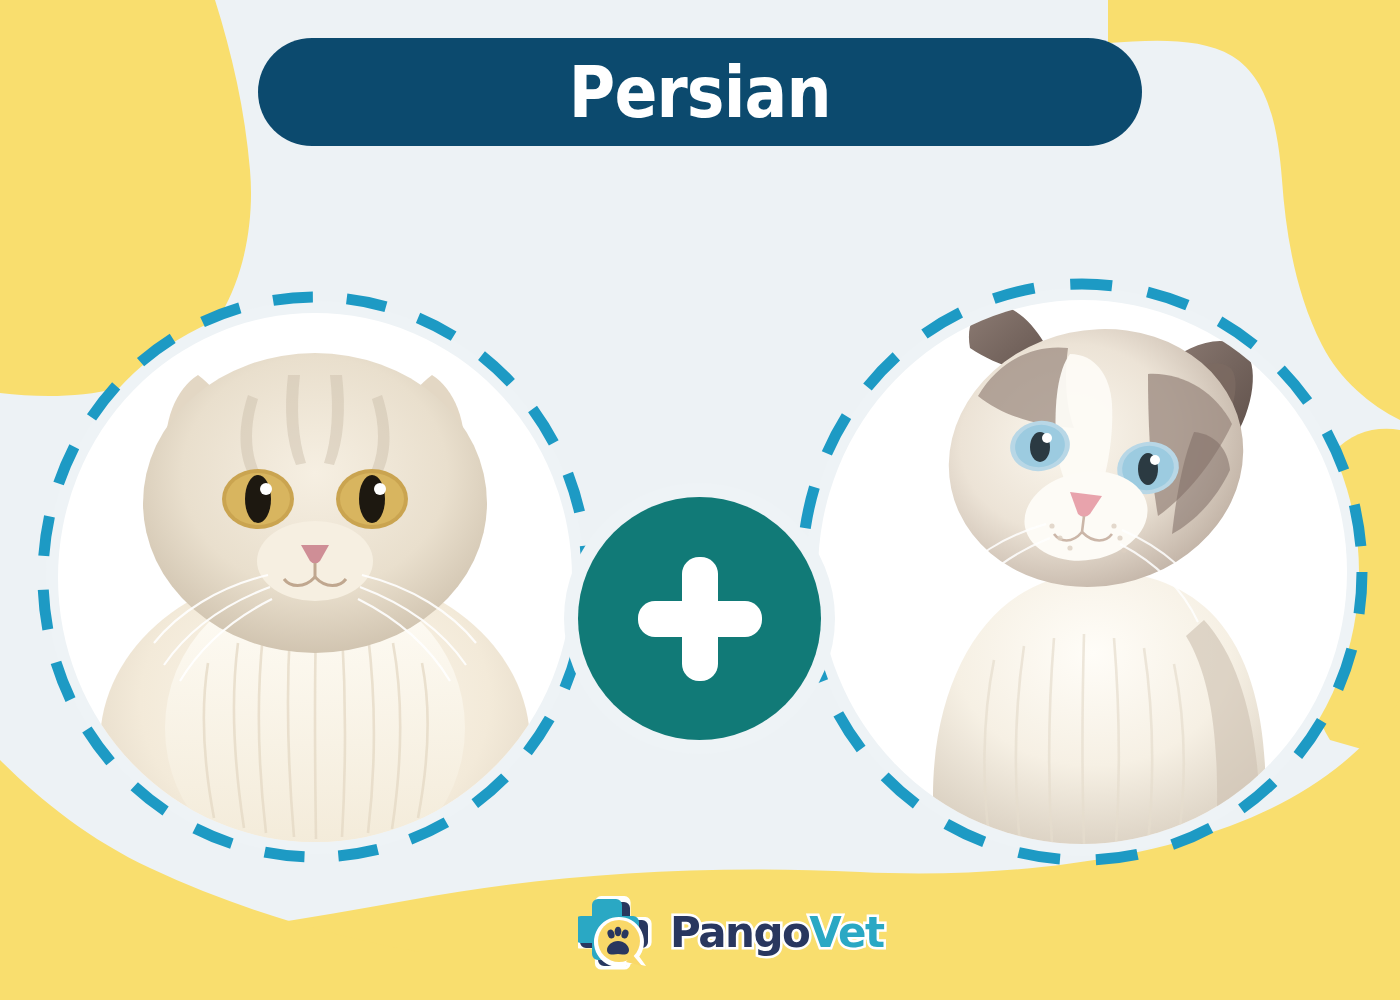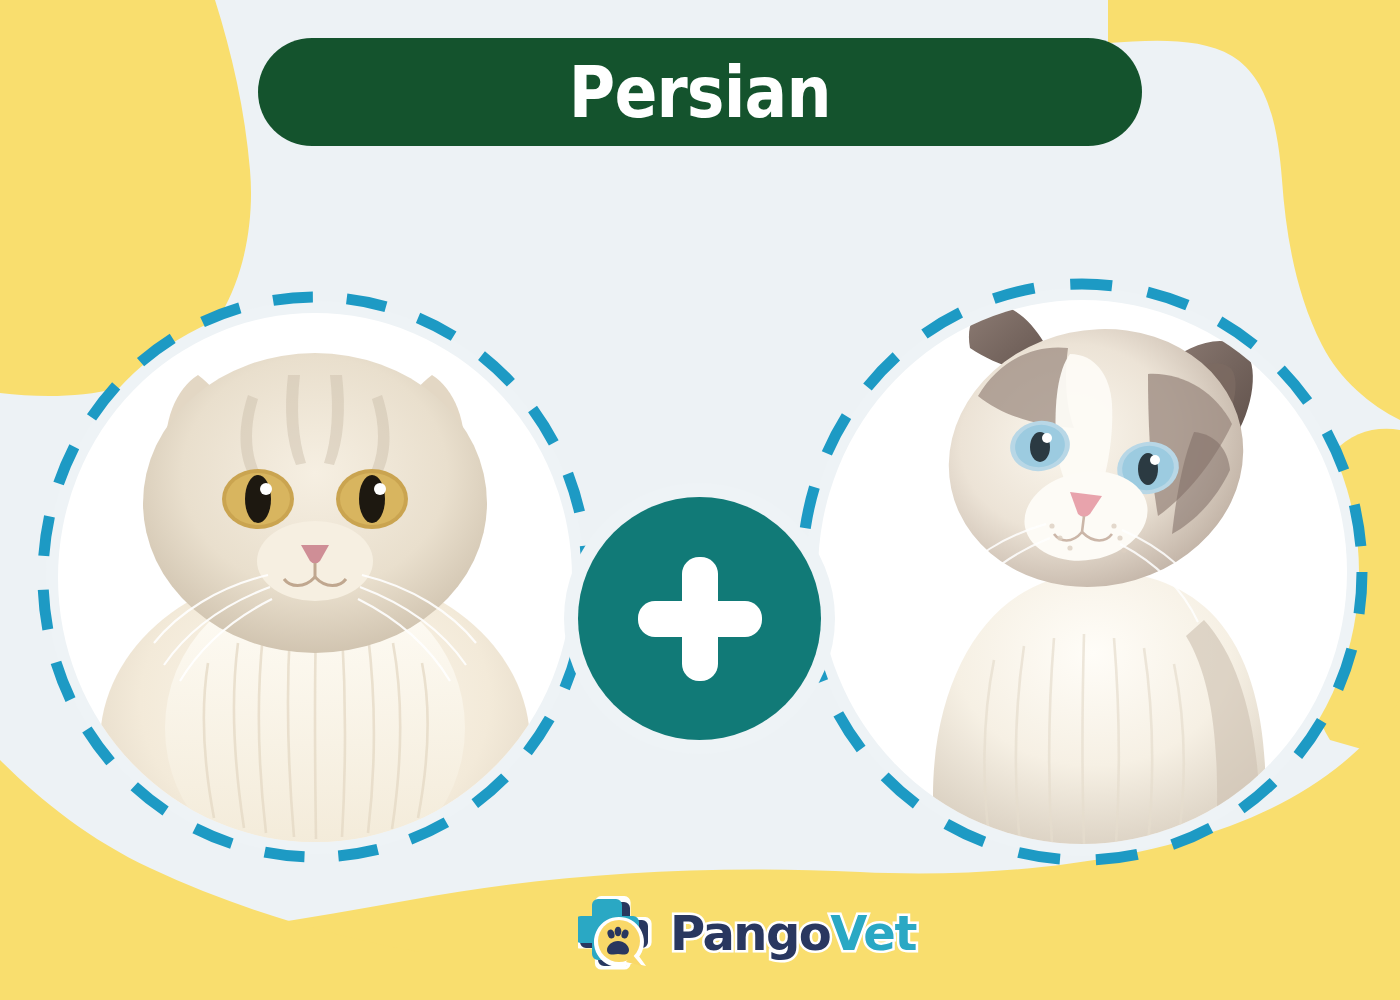--- a/index.html
+++ b/index.html
@@ -10,21 +10,21 @@
     position:relative;
   }
   #stage{position:absolute;inset:0;width:1400px;height:1000px;overflow:hidden;}
 
   
   .bg-layer{position:absolute;inset:0;width:1400px;height:1000px;}
 
   
   .title-pill{
     position:absolute;left:258px;top:38px;width:884px;height:108px;
-    background:#14532d;border-radius:54px;
+    background:#0c4a6e;border-radius:54px;
     display:flex;align-items:center;justify-content:center;
   }
   .title-pill span{
     color:#ffffff;font-weight:700;font-size:72px;letter-spacing:-1px;
     font-family:"DejaVu Sans","Liberation Sans",sans-serif;
     transform:scaleX(0.88);display:block;line-height:1;
   }
   .subtitle{
     position:absolute;left:0;right:0;top:152px;text-align:center;
   }
@@ -62,21 +62,21 @@
   .plus-badge .bar.v{width:36px;height:124px;}
 
   
   .logo{
     position:absolute;left:578px;top:896px;height:74px;
     display:flex;align-items:center;gap:14px;
   }
   .logo-mark{position:relative;width:78px;height:74px;}
   .logo-text{
     font-family:"DejaVu Sans","Liberation Sans",sans-serif;
-    font-weight:700;font-size:48px;line-height:1;letter-spacing:-1.5px;
+    font-weight:700;font-size:42px;line-height:1;letter-spacing:-1.5px;
     white-space:nowrap;
     -webkit-text-stroke:5px #ffffff;paint-order:stroke fill;
   }
   .logo-text .pango{color:#29375f;}
   .logo-text .vet{color:#2aa8c4;}
 </style>
 </head>
 <body>
 
 <div id="stage">

